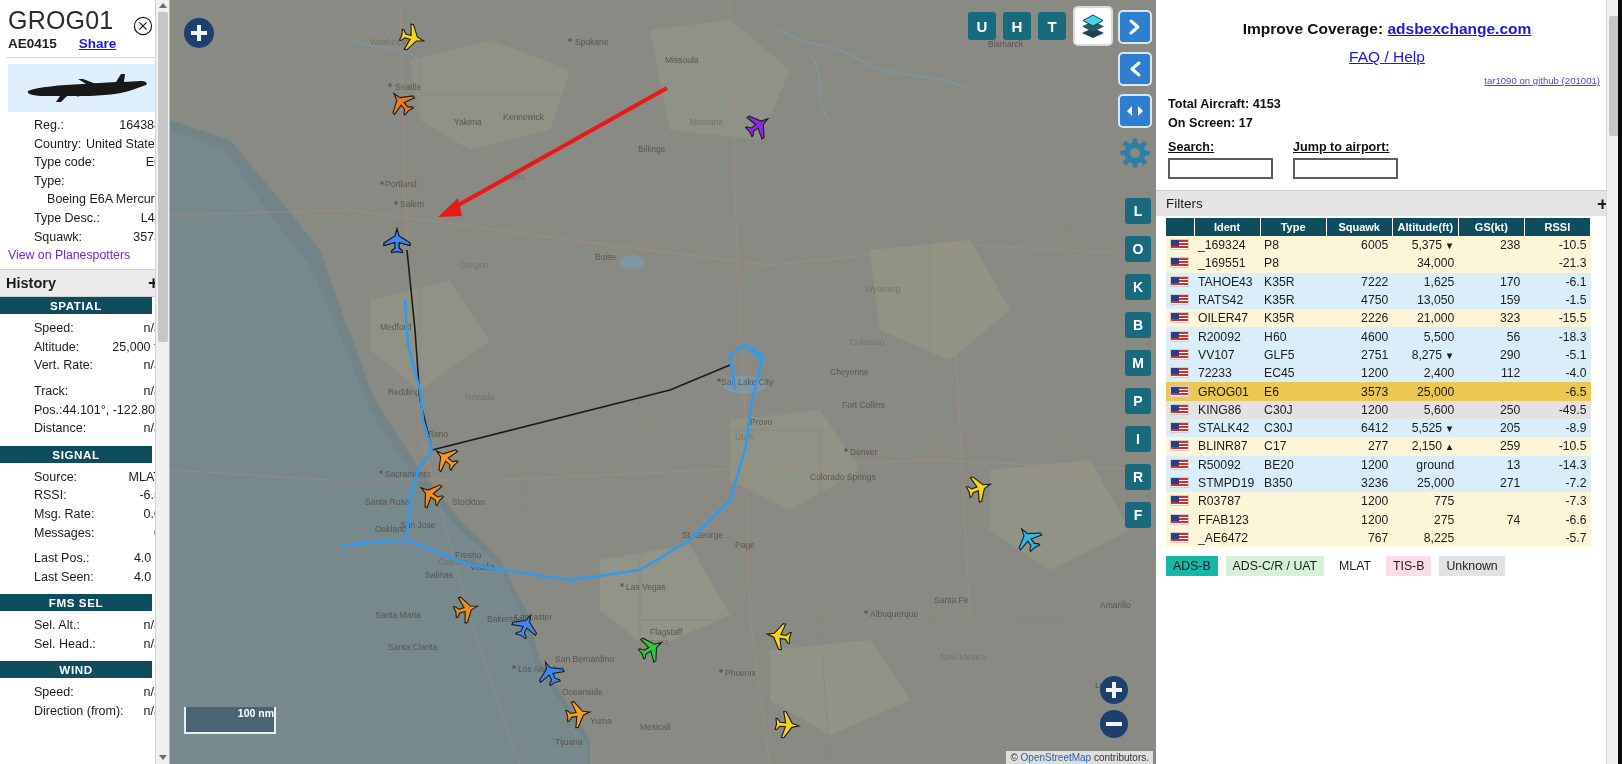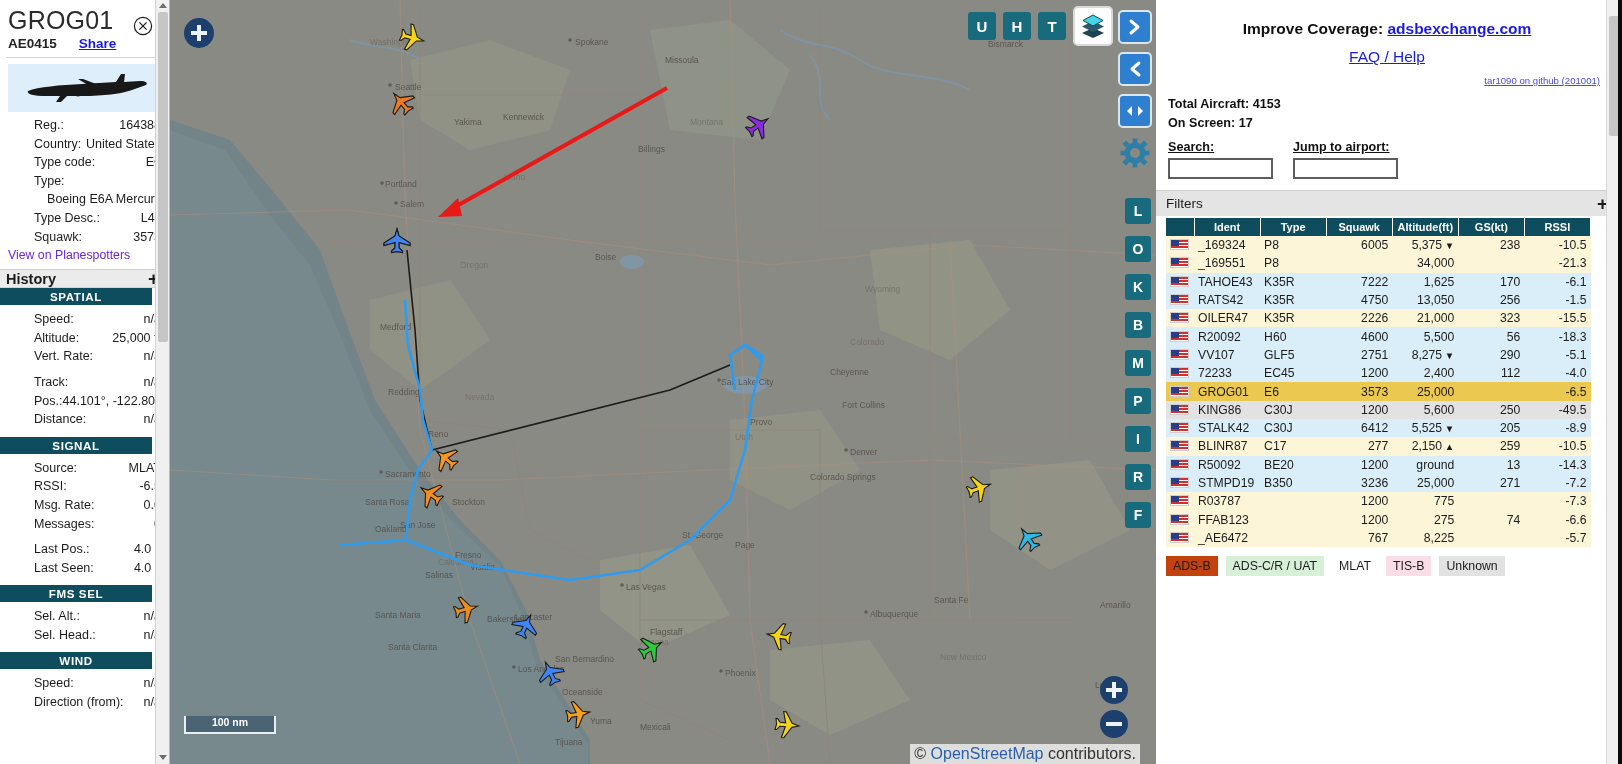--- a/index.html
+++ b/index.html
@@ -42,21 +42,21 @@
   .inforow { display: flex; justify-content: space-between; line-height: 18.6px; margin-left: 26px; }
   .inforow .k { white-space: nowrap; }
   .inforow .v { white-space: nowrap; text-align: right; }
   .inforow.full-right .v { width: 100%; }
   .planespotters {
     margin: 2px 8px 0 8px; font-size: 12.3px; color: #6d28d9;
     cursor: pointer;
   }
   .history-bar {
     margin-top: 7px; background: #ebebeb; border-top: 1px solid #d2d2d2; border-bottom: 1px solid #d2d2d2;
-    height: 19px; display:flex; align-items:center; justify-content: space-between;
+    height: 28px; display:flex; align-items:center; justify-content: space-between;
     padding: 0 10px 0 6px;
   }
   .history-bar .h-title { font-size: 14.5px; font-weight: bold; color: #1b1b1b; }
   .history-bar .h-plus { font-size: 19px; font-weight: bold; color: #1b1b1b; line-height: 16px; }
   .sect-head {
     background: #0d4d5e; color: #ffffff; text-align: center;
     font-size: 11.6px; font-weight: bold; letter-spacing: .6px;
     height: 17px; line-height: 17px; margin: 0 8px 0 0; width: 152px;
   }
   .sect-body { margin: 5px 8px 8px 8px; font-size: 12.5px; color:#1c1c1c; }
@@ -98,27 +98,27 @@
   .plusbtn:before{content:"";position:absolute;width:16px;height:4px;background:#eef3f8;}
   .plusbtn:after{content:"";position:absolute;width:4px;height:16px;background:#eef3f8;}
   .zoom-ctrl { position:absolute; right: 28px; bottom: 20px; z-index: 40; }
   .zoom-btn {
     width: 28px;height:28px;border-radius:50%;background:#1c3f6e;position:relative;cursor:pointer;margin-bottom:6px;
   }
   .zoom-btn .hbar{position:absolute;left:6px;top:12px;width:16px;height:4px;background:#eef3f8;}
   .zoom-btn .vbar{position:absolute;left:12px;top:6px;width:4px;height:16px;background:#eef3f8;}
   .scalebar {
     position:absolute; left: 14px; bottom: 30px; z-index:40;
-    width: 92px; height: 18px; background: rgba(40,70,95,.55);
+    width: 92px; height: 27px; background: rgba(40,70,95,.55);
     border-left:2px solid #e8eef3;border-right:2px solid #e8eef3;border-bottom:2px solid #e8eef3;
-    color:#fff; font-size:10.5px; font-weight:bold; text-align:center; line-height:13px;
+    color:#fff; font-size:10.5px; font-weight:bold; text-align:right; line-height:13px;
   }
   .osm-attrib {
-    position:absolute; right:16px; bottom:0; z-index:40; background: rgba(255,255,255,.72);
-    font-size: 16px; color:#333; padding: 1px 4px;
+    position:absolute; right:3px; bottom:0; z-index:40; background: rgba(255,255,255,.72);
+    font-size: 10px; color:#333; padding: 1px 4px;
   }
   .osm-attrib a { color:#2b5fa8; text-decoration: none; }
 
   
   .edge-stack { position:absolute; right: 0px; top: 10px; width: 40px; z-index: 45; }
   .edge-btn {
     width: 34px; height: 34px; margin: 0 0 8px 2px; border-radius:5px;
     background:#2f7fd0; border:2px solid #dce6ee; color:#fff;
     display:flex;align-items:center;justify-content:center;font-size:19px;font-weight:bold;cursor:pointer;
   }
@@ -179,21 +179,21 @@
   .flag {
     display:inline-block; width:19px;height:11px;position:relative;vertical-align:-1px;
     background: repeating-linear-gradient(to bottom,#d0312d 0 1.6px,#ffffff 1.6px 3.2px);
     border:0.5px solid #cfcfcf;
   }
   .flag:before{content:"";position:absolute;left:0;top:0;width:8px;height:6px;background:#2a3d86;}
   .arrow-dn::after{content:" \25BC";font-size:9.6px;}
   .arrow-up::after{content:" \25B2";font-size:9.6px;}
   .legend { margin-left:10px; margin-top:9px; display:flex; gap:8px; font-size:12.3px; color:#1c1c1c;}
   .legend span { padding: 3px 7px; display:inline-block; }
-  .lg-adsb{background:#c2410c;}
+  .lg-adsb{background:#14b8a6;}
   .lg-adsc{background:#d7f0d7;}
   .lg-mlat{background:#ffffff;}
   .lg-tisb{background:#fadde6;}
   .lg-unk{background:#e2e2e2;}
 
   
   .rscroll {
     position:absolute; right:0; top:0; width:16px; height:764px; background:#f0f0f0; border-left:1px solid #d6d6d6;
   }
   .rscroll .thumb{position:absolute;left:2px;top:16px;width:12px;height:120px;background:#c6c6c6;border-radius:2px;}
@@ -715,21 +715,21 @@
             <td class="c-alt">1,625</td>
             <td class="c-gs">170</td>
             <td class="c-rssi">-6.1</td>
           </tr>
           <tr class="row-adsb">
             <td class="c-flag"><span class="flag"></span></td>
             <td class="c-ident">RATS42</td>
             <td class="c-type">K35R</td>
             <td class="c-sq">4750</td>
             <td class="c-alt">13,050</td>
-            <td class="c-gs">256</td>
+            <td class="c-gs">159</td>
             <td class="c-rssi">-1.5</td>
           </tr>
           <tr class="row-mlat">
             <td class="c-flag"><span class="flag"></span></td>
             <td class="c-ident">OILER47</td>
             <td class="c-type">K35R</td>
             <td class="c-sq">2226</td>
             <td class="c-alt">21,000</td>
             <td class="c-gs">323</td>
             <td class="c-rssi">-15.5</td>

